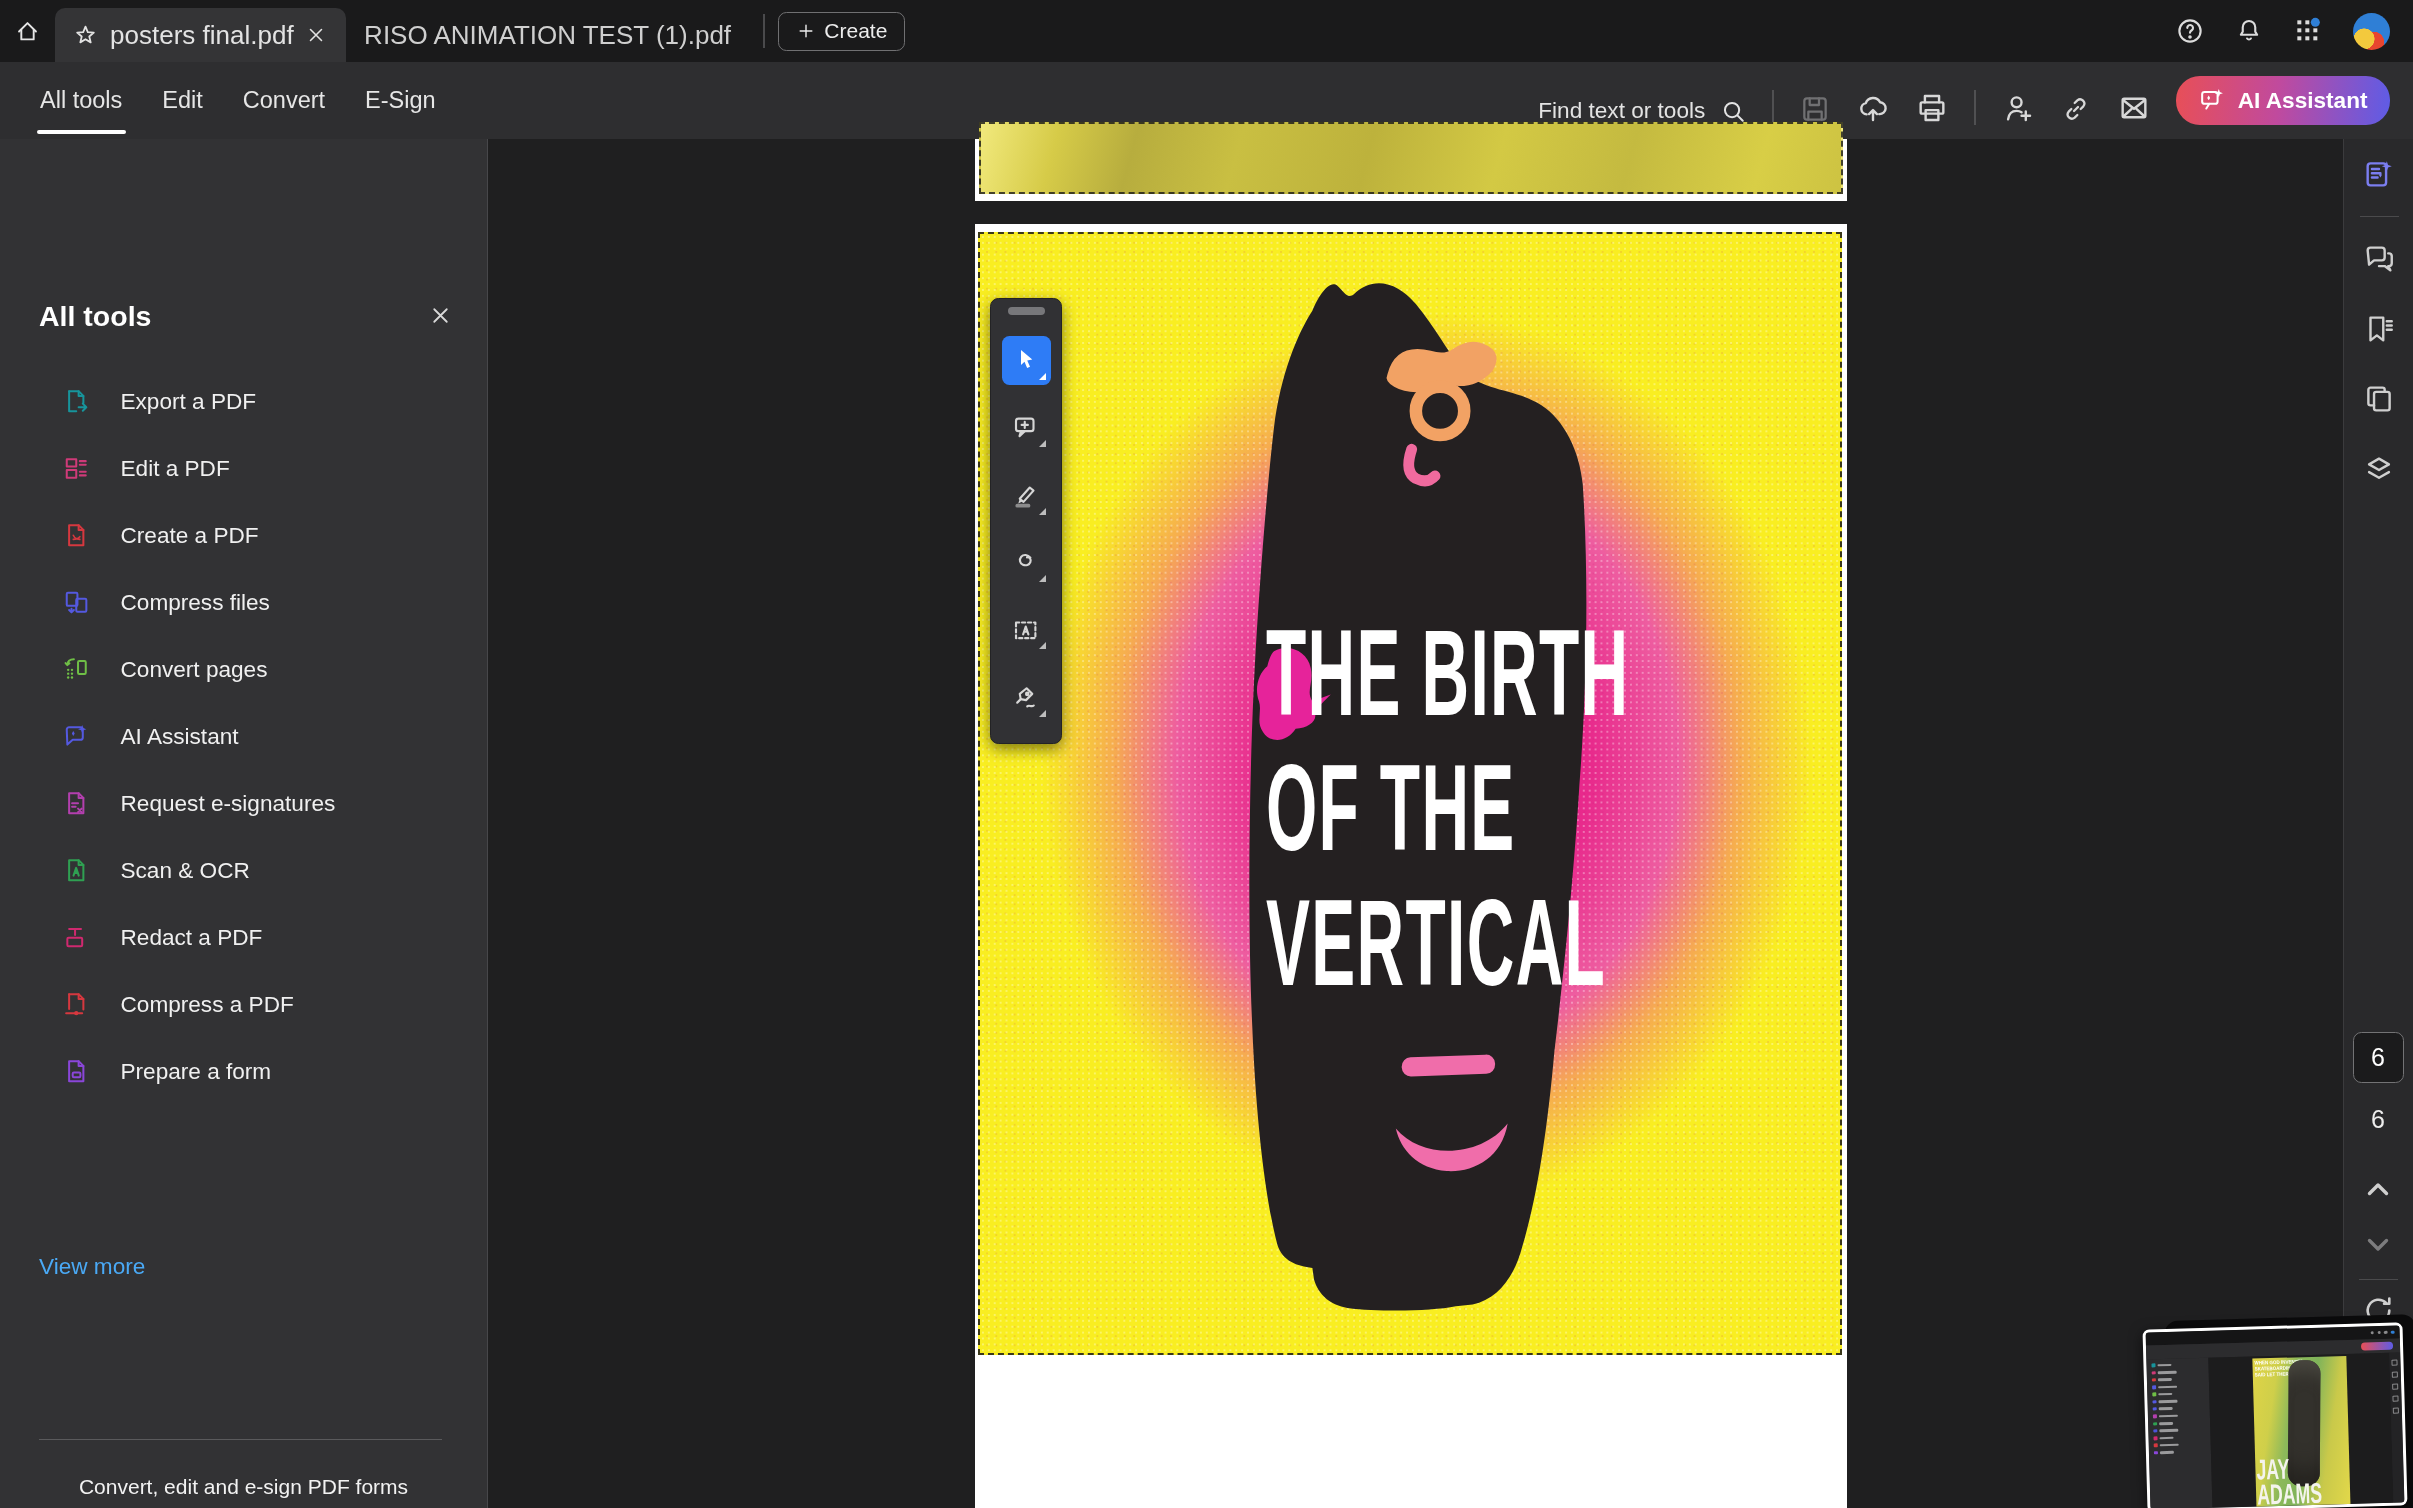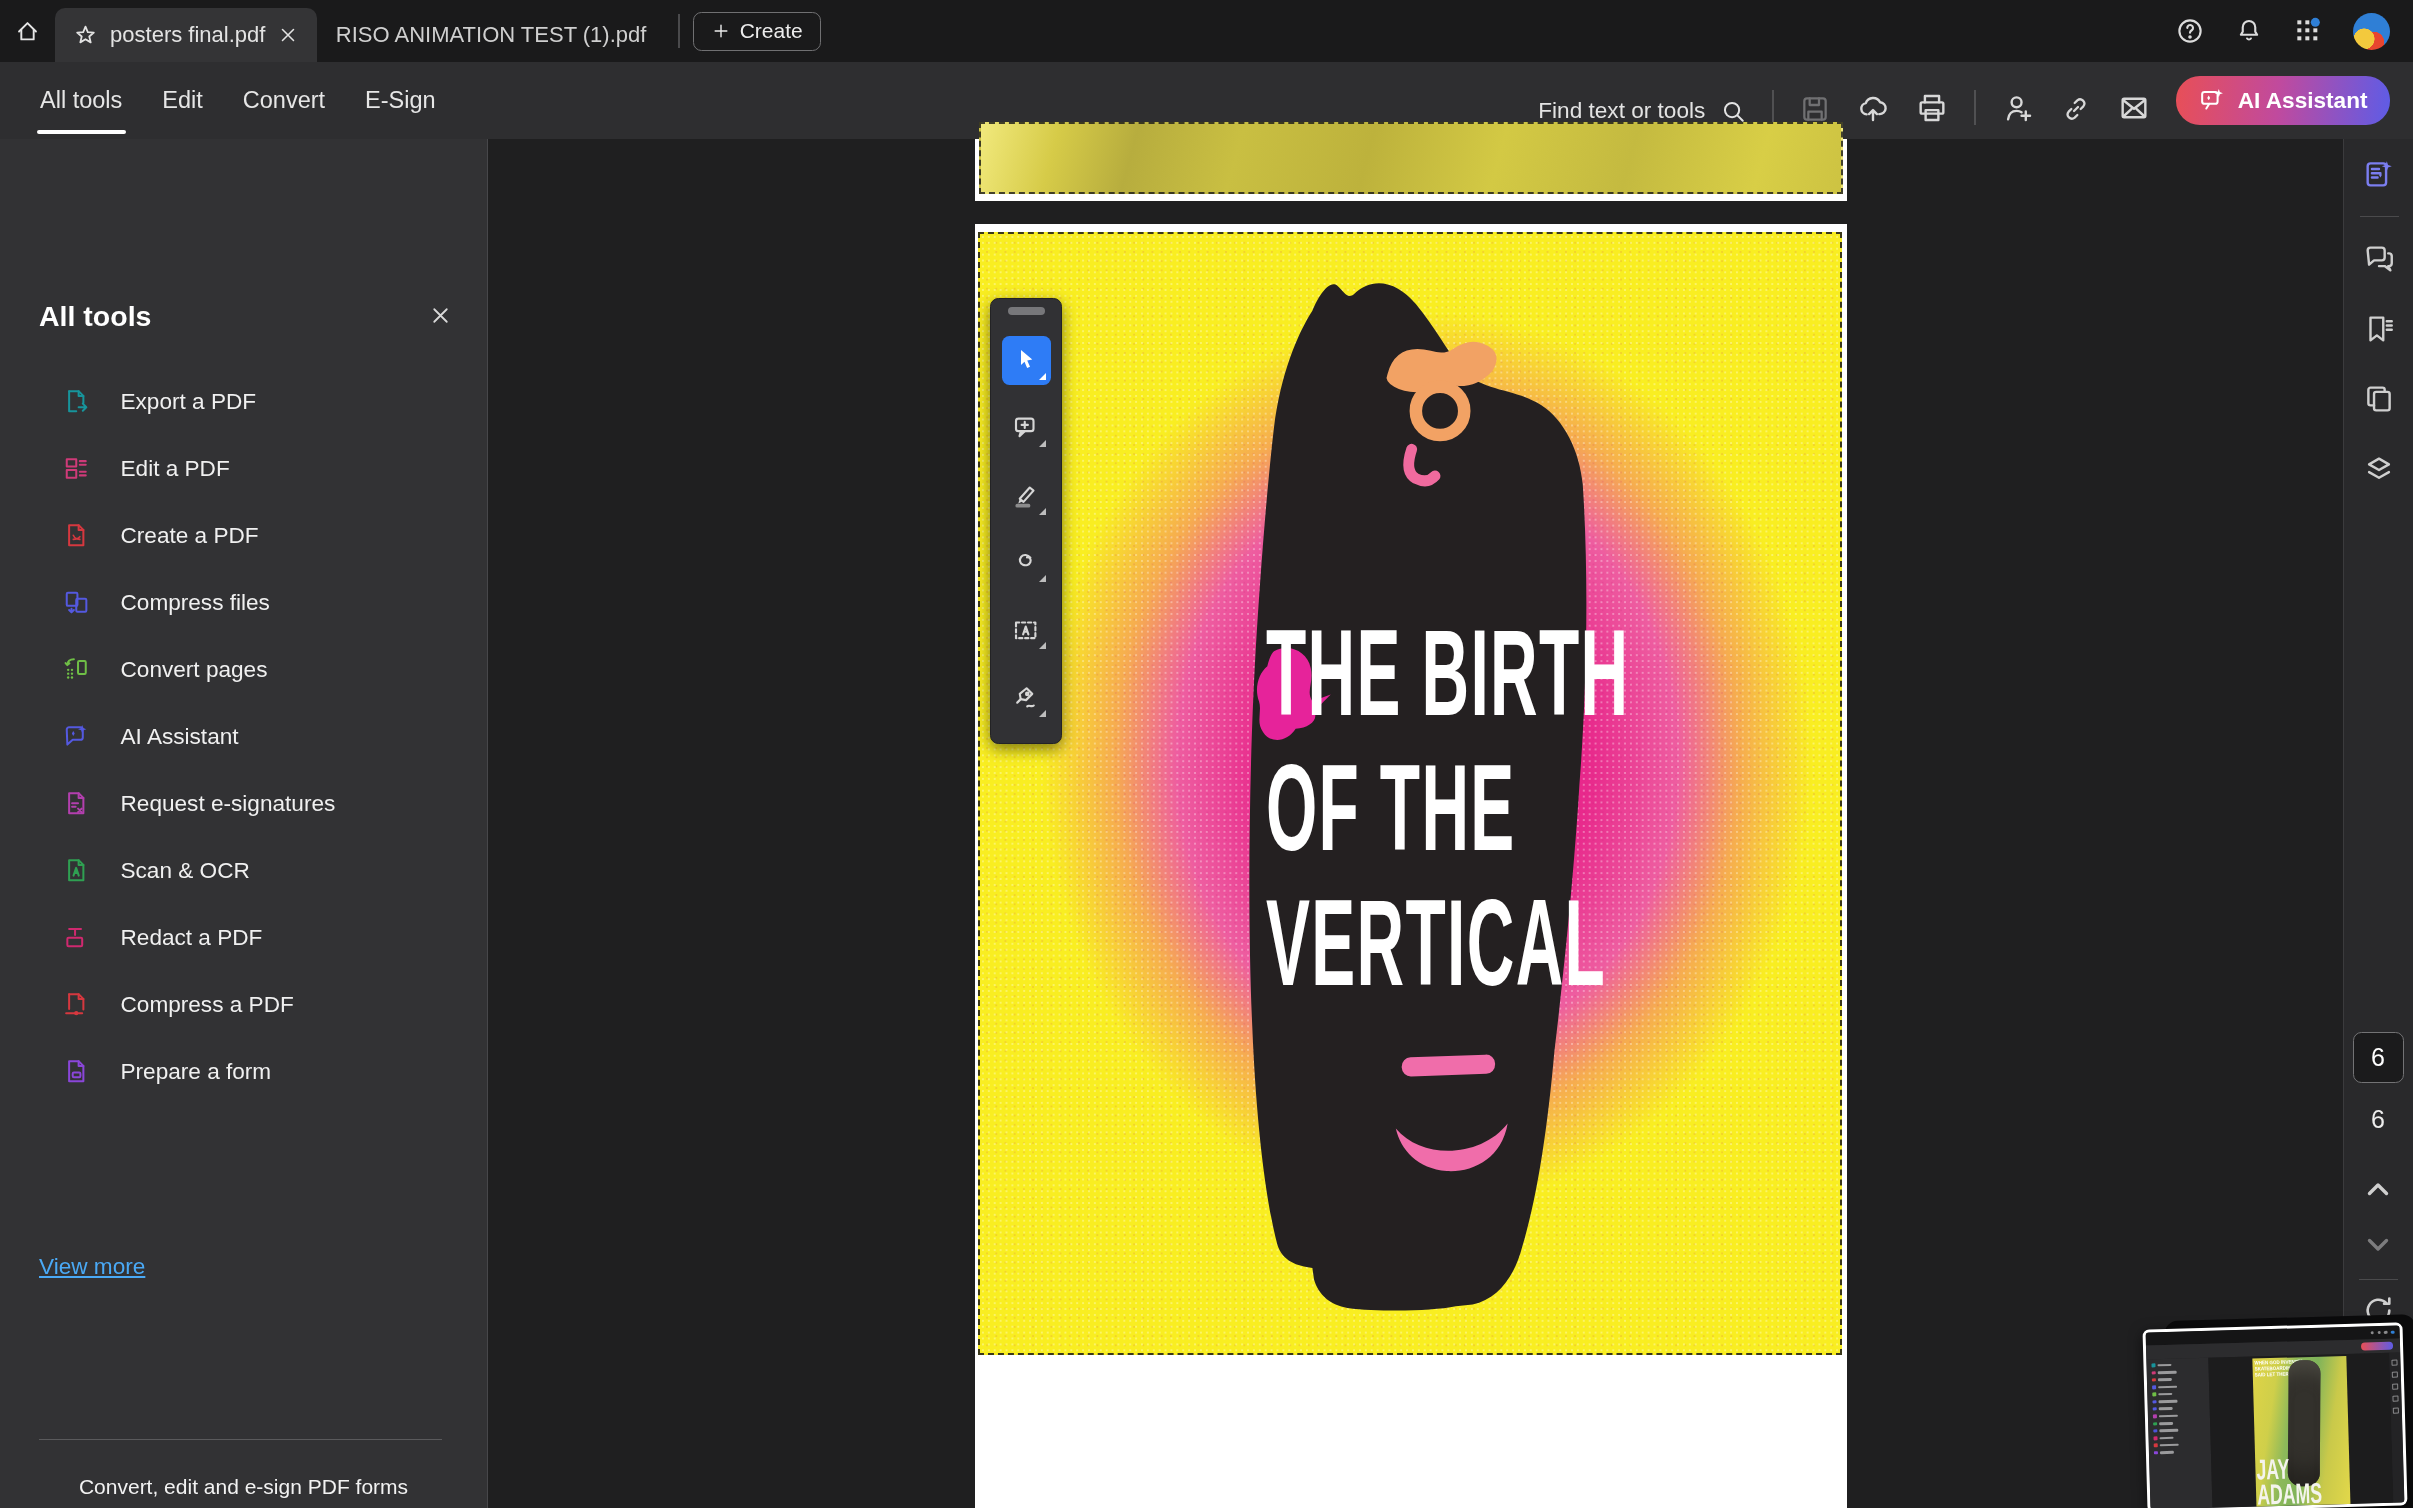--- a/index.html
+++ b/index.html
@@ -5,21 +5,21 @@
   html,body{margin:0;padding:0;background:#000;}
   #app{position:relative;width:2413px;height:1508px;background:#1f1f20;overflow:hidden;
        font-family:"Liberation Sans", sans-serif;color:#e8e8e8;}
   svg{display:block}
   .ic{display:inline-flex;align-items:center;justify-content:center}
   .ic svg{stroke:currentColor;fill:none;stroke-width:1.7;stroke-linecap:round;stroke-linejoin:round}
 
   
   #titlebar{position:absolute;left:0;top:0;width:2413px;height:62px;background:#1a1a1b;display:flex;align-items:center;}
   #home-btn{width:55px;height:62px;display:flex;align-items:center;justify-content:center;color:#e6e6e6;}
-  .tab{display:flex;align-items:center;height:54px;margin-top:8.4px;padding:0 18.4px;gap:11.7px;font-size:22px;color:#e3e3e3;}
+  .tab{display:flex;align-items:center;height:54px;margin-top:8.4px;padding:0 18.4px;gap:11.7px;font-size:26px;color:#e3e3e3;}
   .tab.active{background:#343436;border-radius:10px 10px 0 0;}
   .tab .tab-title{white-space:nowrap}
   .tab.inactive{color:#cfcfcf}
   .tb-divider{width:1.7px;height:34px;background:#4a4a4c;margin:0 13.4px;}
   #create-btn{display:flex;align-items:center;gap:8.4px;border:1.7px solid #707072;border-radius:8.4px;
       height:37px;padding:0 17px;font-size:21px;color:#ececec;}
   #titlebar-right{margin-left:auto;display:flex;align-items:center;gap:28.5px;padding-right:23.5px;color:#dcdcdc}
   #avatar{width:37px;height:37px;border-radius:50%;background:
       radial-gradient(circle at 30% 70%,#f3c93d 0 28%,transparent 29%),
       radial-gradient(circle at 55% 80%,#e8452f 0 30%,transparent 31%),
@@ -38,21 +38,21 @@
       font-size:22.6px;font-weight:700;background:linear-gradient(95deg,#e84f57 0%,#c04a9e 48%,#5e5ce6 100%);}
 
   
   #sidebar{position:absolute;left:0;top:139px;width:487px;height:1369px;background:#323234;border-right:1.7px solid #47474a;}
   #sidebar-header{position:absolute;left:39px;top:161px;font-size:28.5px;font-weight:700;color:#fff;}
   #sidebar-close{position:absolute;right:34px;top:164px;color:#d9d9d9;}
   #tool-list{position:absolute;left:0;top:229px;width:100%;}
   .tool-item{height:67px;display:flex;align-items:center;padding-left:62px;gap:30px;cursor:pointer;}
   .tool-item .t-ic{width:28.5px;height:28.5px;}
   .tool-item .t-label{font-size:22.6px;color:#f0f0f0;white-space:nowrap;}
-  #view-more{position:absolute;left:39px;top:1115px;font-size:22.6px;color:#4aa9f5;text-decoration:underline;}
+  #view-more{position:absolute;left:39px;top:1115px;font-size:22.6px;color:#4aa9f5;}
   #side-div{position:absolute;left:39px;top:1300px;width:403px;height:0.8px;background:#5a5a5c;}
   #promo{position:absolute;left:0;top:1334px;width:100%;text-align:center;font-size:21px;line-height:28px;color:#f2f2f2;}
 
   
   #canvas{position:absolute;left:489px;top:139px;width:1855px;height:1369px;background:#1f1f20;padding-left:20px;}
   .page{position:absolute;background:#fff;}
   #page-prev{left:486px;top:0;width:872px;height:62px;}
   #prev-art{position:absolute;left:4.2px;top:-17px;width:860px;height:68px;border:2.5px dashed rgba(25,25,25,.8);
       background:linear-gradient(105deg,#f1e97c 0%,#d6cb48 9%,#b7ad3e 18%,#c9bf42 30%,#bdb23c 45%,#d3c944 60%,#c4ba40 75%,#d8ce46 90%,#cdc342 100%);}
   #page-poster{left:486px;top:85px;width:872px;height:1284px;}

